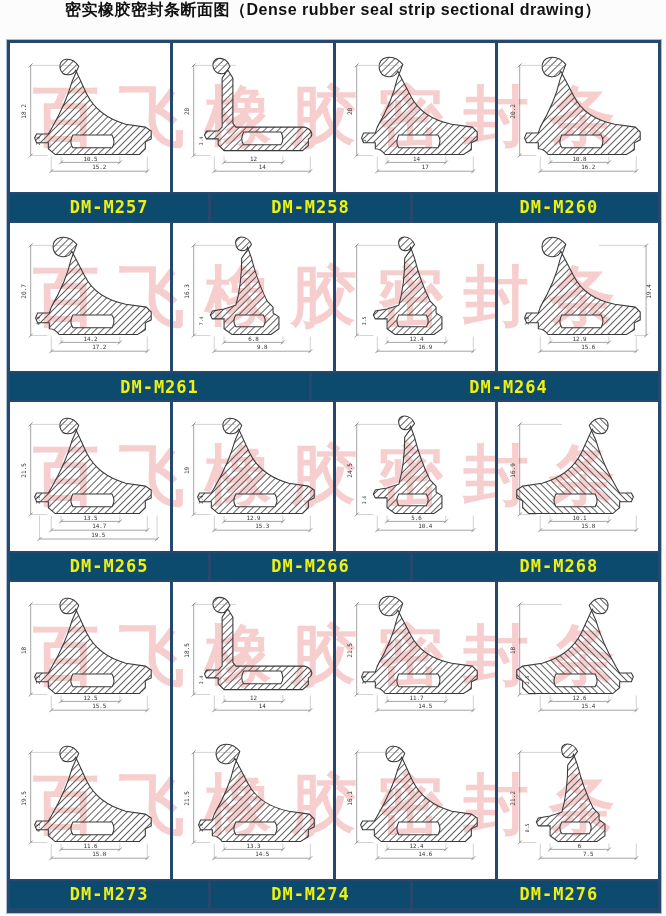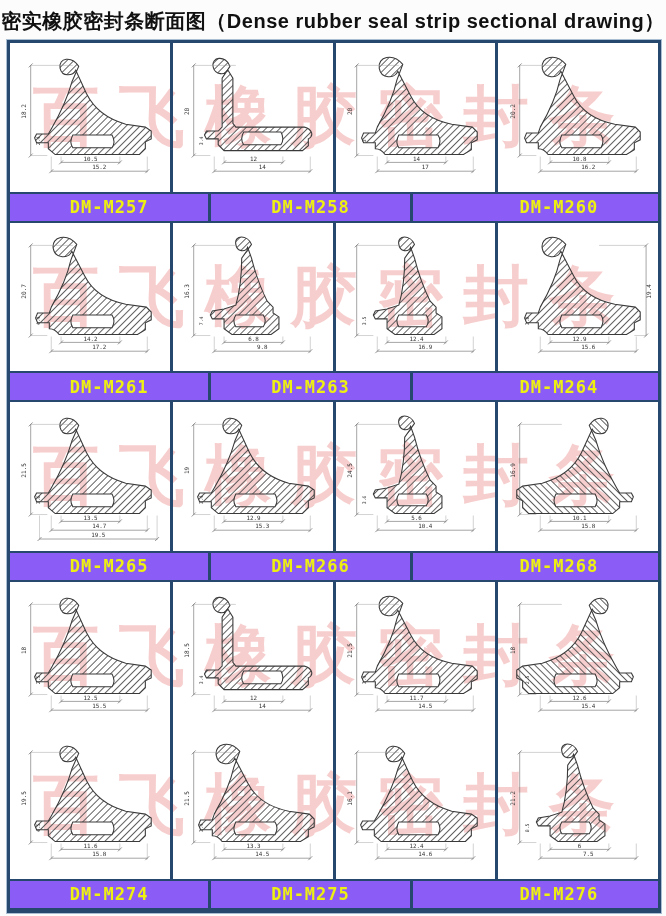--- a/index.html
+++ b/index.html
@@ -1,22 +1,22 @@
 <!DOCTYPE html>
 <html><head>
 <meta charset="utf-8">
 <style>
   html,body{margin:0;padding:0;}
   body{
     width:666px;height:916px;position:relative;overflow:hidden;
     background:#fcfcfc;font-family:"Liberation Sans",sans-serif;
   }
   .title{
-    margin:0;padding-top:8px;text-align:center;
-    font-size:20px;font-weight:bold;color:#111;letter-spacing:.5px;
+    margin:0;text-align:center;
+    font-size:16px;font-weight:bold;color:#111;letter-spacing:.5px;
     white-space:nowrap;
   }
   .catalog-table{
     position:absolute;left:7px;right:5px;top:40px;bottom:3px;
     border:3px solid #26486e;box-shadow:0 0 0 1px #a9bed3;
     display:flex;flex-direction:column;background:#fff;
   }
   .drawing-row{flex:1;display:flex;position:relative;background:#fff;overflow:hidden;}
   .watermark-text{
     position:absolute;inset:0;z-index:0;
@@ -26,21 +26,21 @@
     color:rgba(228,92,92,0.30);pointer-events:none;
   }
   .catalog-cell{
     flex:1;position:relative;z-index:1;
     border-right:3px solid #26486e;
     display:flex;align-items:center;justify-content:center;
   }
   .catalog-cell:last-child{border-right:none;}
   .catalog-cell svg{width:92%;height:96%;}
   .label-bar{
-    height:27px;flex:0 0 27px;background:#8b5cf6;
+    height:27px;flex:0 0 27px;background:#0c4a6e;
     border-top:2px solid #26486e;border-bottom:2px solid #26486e;
     display:flex;
   }
   .label-cell{
     flex:1;display:flex;align-items:center;justify-content:center;
     border-right:3px solid #26486e;
   }
   .label-cell:last-child{border-right:none;padding-left:47px;}
   .label-cell span{
     color:#eef011;font-family:"DejaVu Sans Mono",monospace;
@@ -261,23 +261,20 @@
           <text x="149" y="60" text-anchor="middle" font-size="6.2" transform="rotate(-90 149 60)" class="dim-text">19.4</text>
           <text x="25" y="90" text-anchor="middle" font-size="5" transform="rotate(-90 25 90)" class="dim-text">3.8</text>
         </svg>
       </div>
     </div>
     <div class="label-bar">
       <div class="label-cell">
         <span>DM-M261</span>
       </div>
       <div class="label-cell">
-        <span>DM-M263</span>
-      </div>
-      <div class="label-cell">
         <span>DM-M264</span>
       </div>
     </div>
     <div class="drawing-row">
       <div class="watermark-text">百飞橡胶密封条</div>
       <div class="catalog-cell">
         <svg viewBox="0 0 150 132" preserveAspectRatio="xMidYMid meet">
           <path d="M64,14 C57,3 43,5 45,16 C47,25 58,24 61,18 L72,42 C80,58 94,68 112,73 L132,76 L138,80 L138,88 L132,91 L132,98 L126,104 L40,104 L33,98 L33,92 L21,92 L19,87 L21,83 L33,83 L36,78 C44,64 52,48 57,30 Z M58,84 Q54,91 58,97 L98,97 Q102,91 98,84 Z" fill="url(#hatch)" stroke="#3a3a3a" stroke-width="1.1" fill-rule="evenodd"></path>
           <g stroke="#666" stroke-width="0.6">
             <line x1="15" y1="13" x2="15" y2="105"></line>
@@ -570,22 +567,22 @@
             <line x1="134" y1="106" x2="134" y2="122" stroke="#999" stroke-width="0.45"></line>
             <text x="85" y="119.2" text-anchor="middle" font-size="6" stroke="none" class="dim-text">7.5</text>
           </g>
           <text x="10" y="60" text-anchor="middle" font-size="6.2" transform="rotate(-90 10 60)" class="dim-text">21.2</text>
           <text x="25" y="90" text-anchor="middle" font-size="5" transform="rotate(-90 25 90)" class="dim-text">8.5</text>
         </svg>
       </div>
     </div>
     <div class="label-bar">
       <div class="label-cell">
+        <span>DM-M273</span>
+      </div>
+      <div class="label-cell">
         <span>DM-M274</span>
-      </div>
-      <div class="label-cell">
-        <span>DM-M275</span>
       </div>
       <div class="label-cell">
         <span>DM-M276</span>
       </div>
     </div>
   </div>
 
 </body></html>

